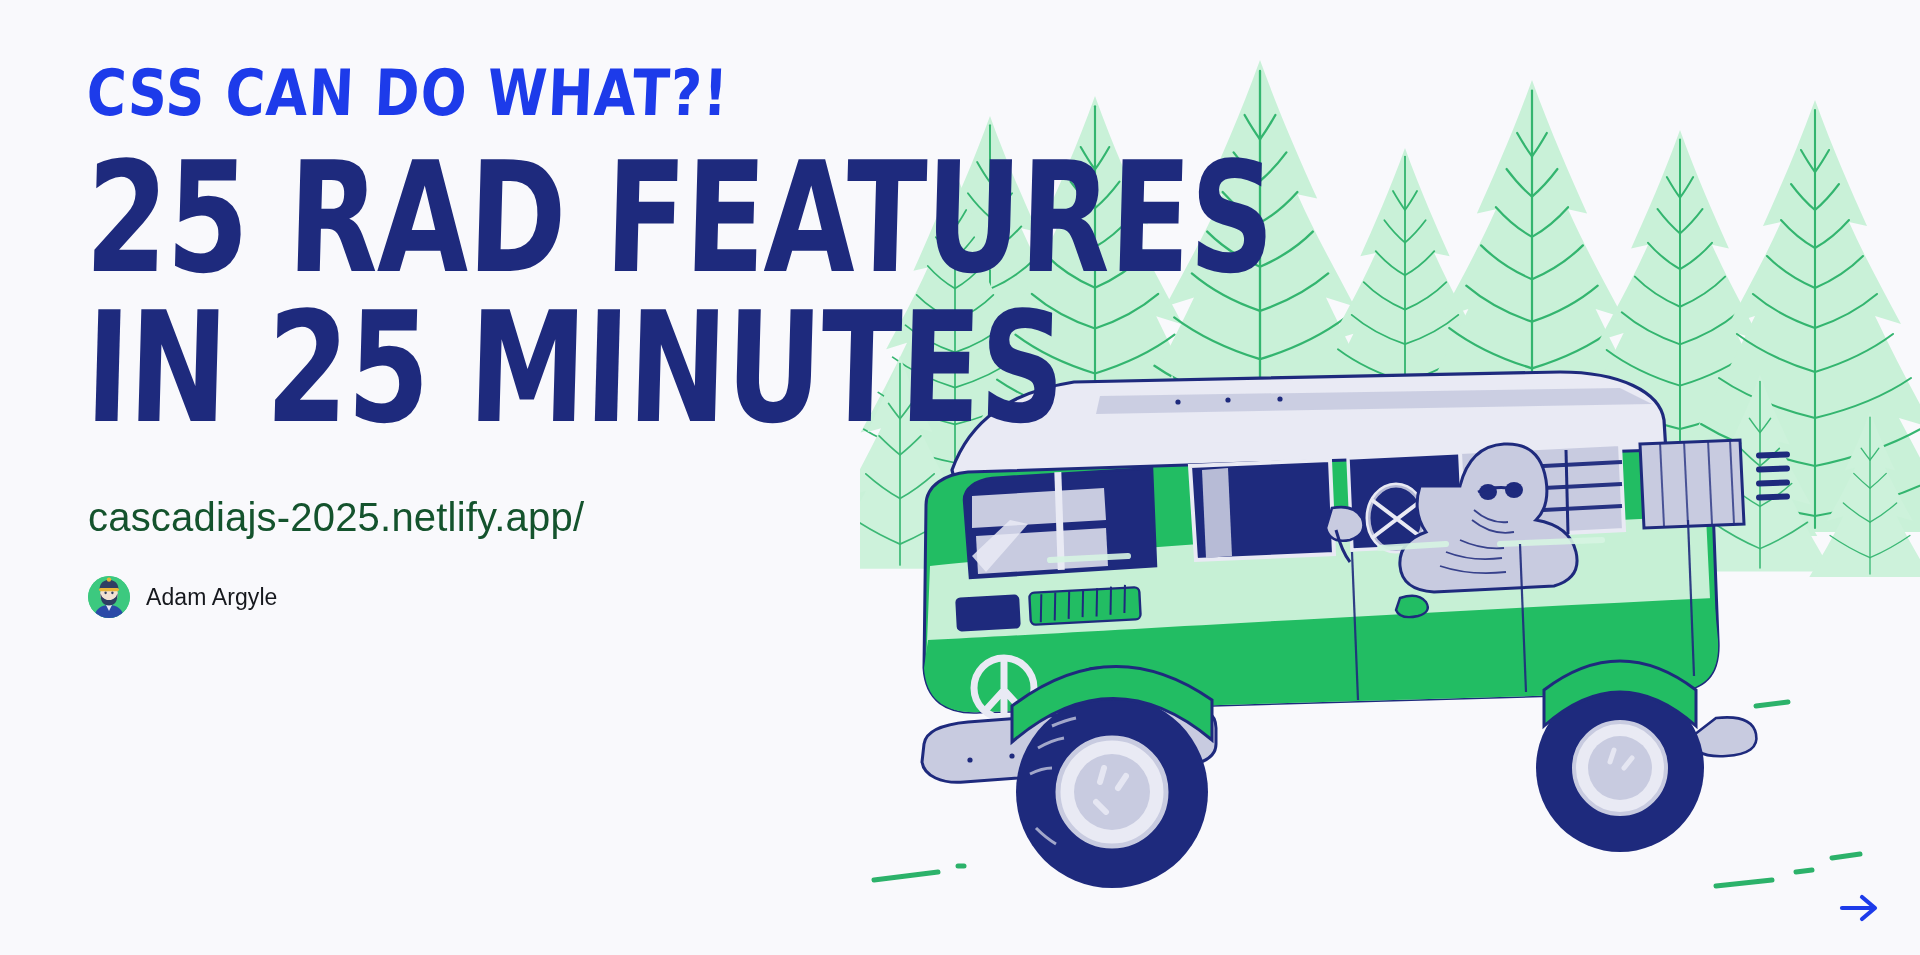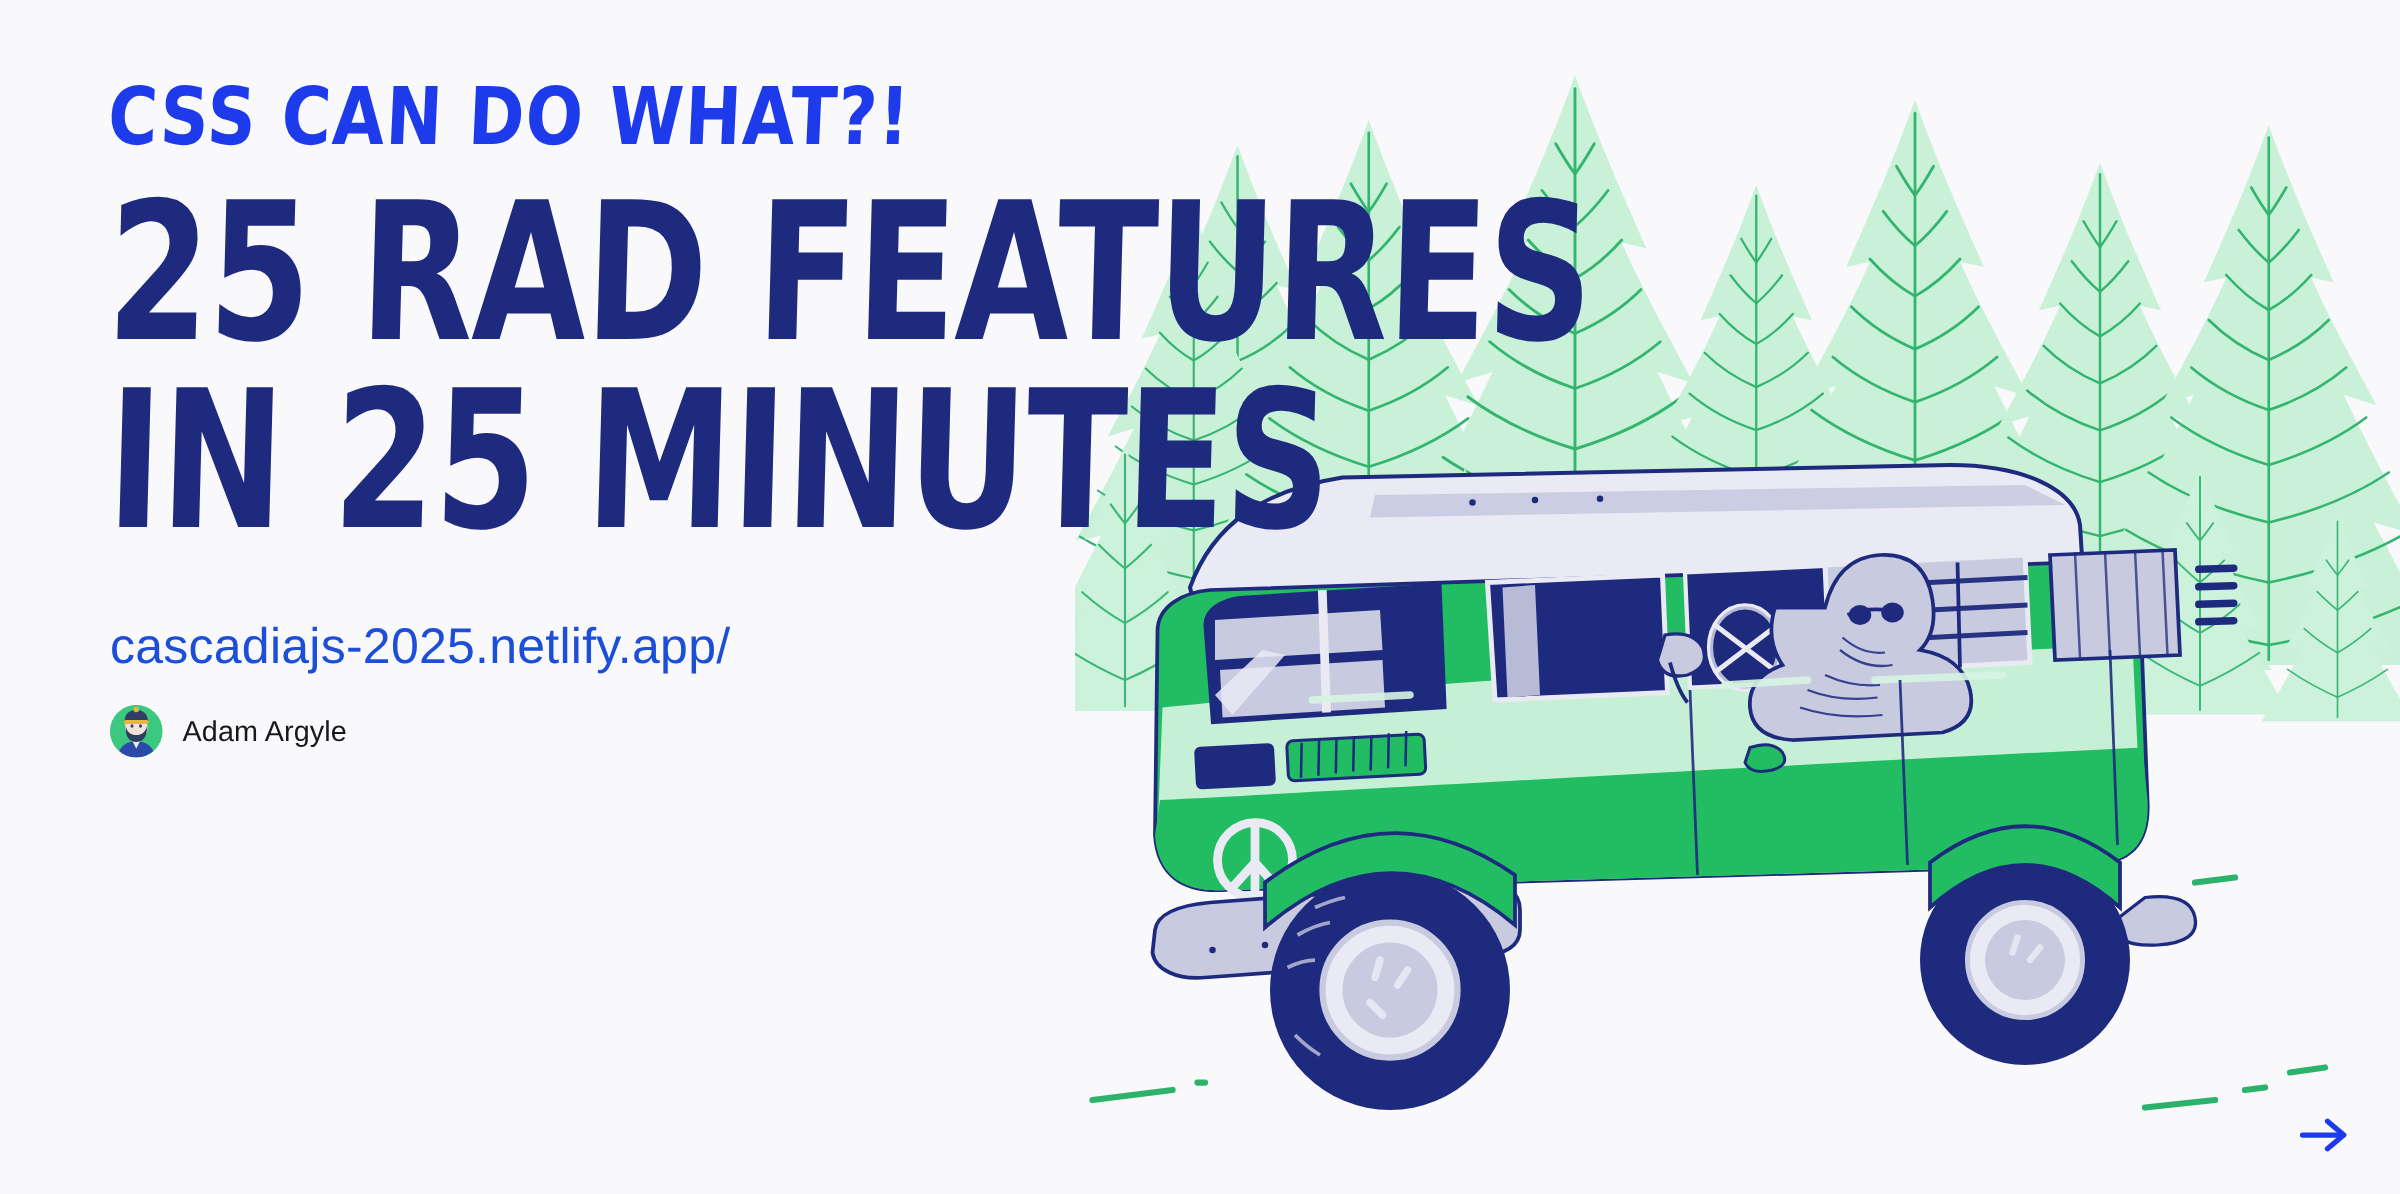--- a/index.html
+++ b/index.html
@@ -61,27 +61,27 @@
   }
   .headline .l1 { font-size:118px; margin-bottom:34px; }
   .headline .l2 { font-size:118px; }
 
   .url {
     margin-top:86px;
     font-family:"Liberation Sans", sans-serif;
     font-weight:300;
     font-size:40px;
     letter-spacing:0.2px;
-    color:#1d4ed8;
+    color:#14532d;
     text-decoration:none;
     display:inline-block;
   }
 
   .author {
-    margin-top:24px;
+    margin-top:36px;
     display:flex;
     align-items:center;
     gap:16px;
   }
   .avatar {
     width:42px; height:42px;
     border-radius:50%;
     overflow:hidden;
     background:#3cc97f;
     flex:0 0 auto;

